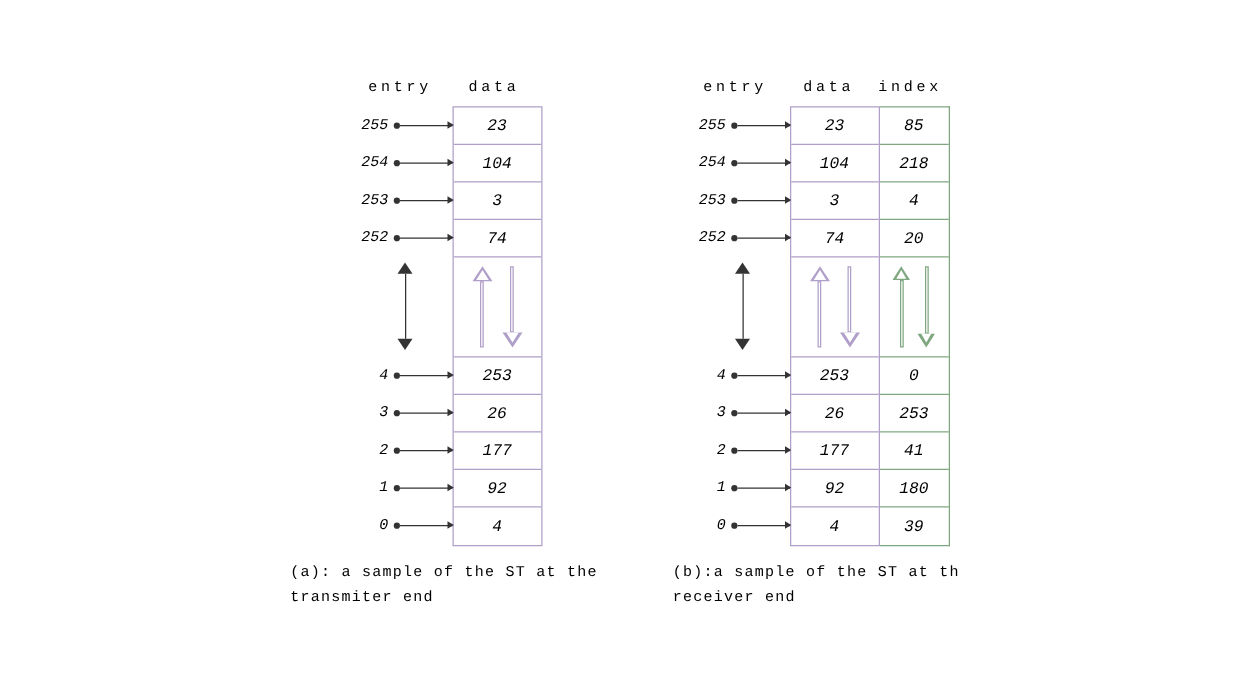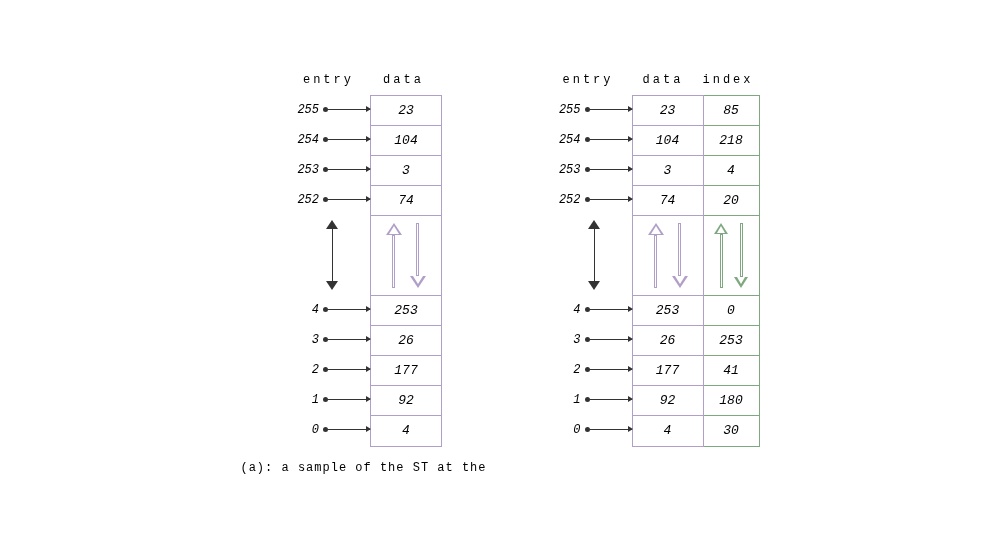--- a/index.html
+++ b/index.html
@@ -209,20 +209,21 @@
         <div style="width:70px;height:30px;display:flex;align-items:center;justify-content:center;border-bottom:1px solid #b09fc8;font-size:13px;">253</div>
         <div style="width:70px;height:30px;display:flex;align-items:center;justify-content:center;border-bottom:1px solid #b09fc8;font-size:13px;">26</div>
         <div style="width:70px;height:30px;display:flex;align-items:center;justify-content:center;border-bottom:1px solid #b09fc8;font-size:13px;">177</div>
         <div style="width:70px;height:30px;display:flex;align-items:center;justify-content:center;border-bottom:1px solid #b09fc8;font-size:13px;">92</div>
         <div style="width:70px;height:30px;display:flex;align-items:center;justify-content:center;font-size:13px;">4</div>
       </div>
     </div>
 
     <div class="caption">
       <div>(a): a sample of the ST at the</div>
+      <div>transmiter end</div>
     </div>
   </div>
 
   <div class="diagram">
 
     <div class="diagram-header">
       <div class="header-entry">entry</div>
       <div class="header-data">data</div>
       <div class="header-index">index</div>
     </div>
@@ -373,19 +374,23 @@
             </div>
             <div style="width:0;height:0;border-left:7px solid transparent;border-right:7px solid transparent;border-top:11px solid #80a880;position:relative;">
               <div style="position:absolute;top:-11px;left:-4px;width:0;height:0;border-left:4px solid transparent;border-right:4px solid transparent;border-top:7px solid #fff;"></div>
             </div>
           </div>
         </div>
         <div style="width:55px;height:30px;display:flex;align-items:center;justify-content:center;border-bottom:1px solid #80a880;font-size:13px;">0</div>
         <div style="width:55px;height:30px;display:flex;align-items:center;justify-content:center;border-bottom:1px solid #80a880;font-size:13px;">253</div>
         <div style="width:55px;height:30px;display:flex;align-items:center;justify-content:center;border-bottom:1px solid #80a880;font-size:13px;">41</div>
         <div style="width:55px;height:30px;display:flex;align-items:center;justify-content:center;border-bottom:1px solid #80a880;font-size:13px;">180</div>
-        <div style="width:55px;height:30px;display:flex;align-items:center;justify-content:center;font-size:13px;">30</div>
-      </div>
-    </div>
-
+        <div style="width:55px;height:30px;display:flex;align-items:center;justify-content:center;font-size:13px;">39</div>
+      </div>
+    </div>
+
+    <div class="caption">
+      <div>(b):a sample of the ST at th</div>
+      <div>receiver end</div>
+    </div>
   </div>
 
 </div>
 
 </body></html>

